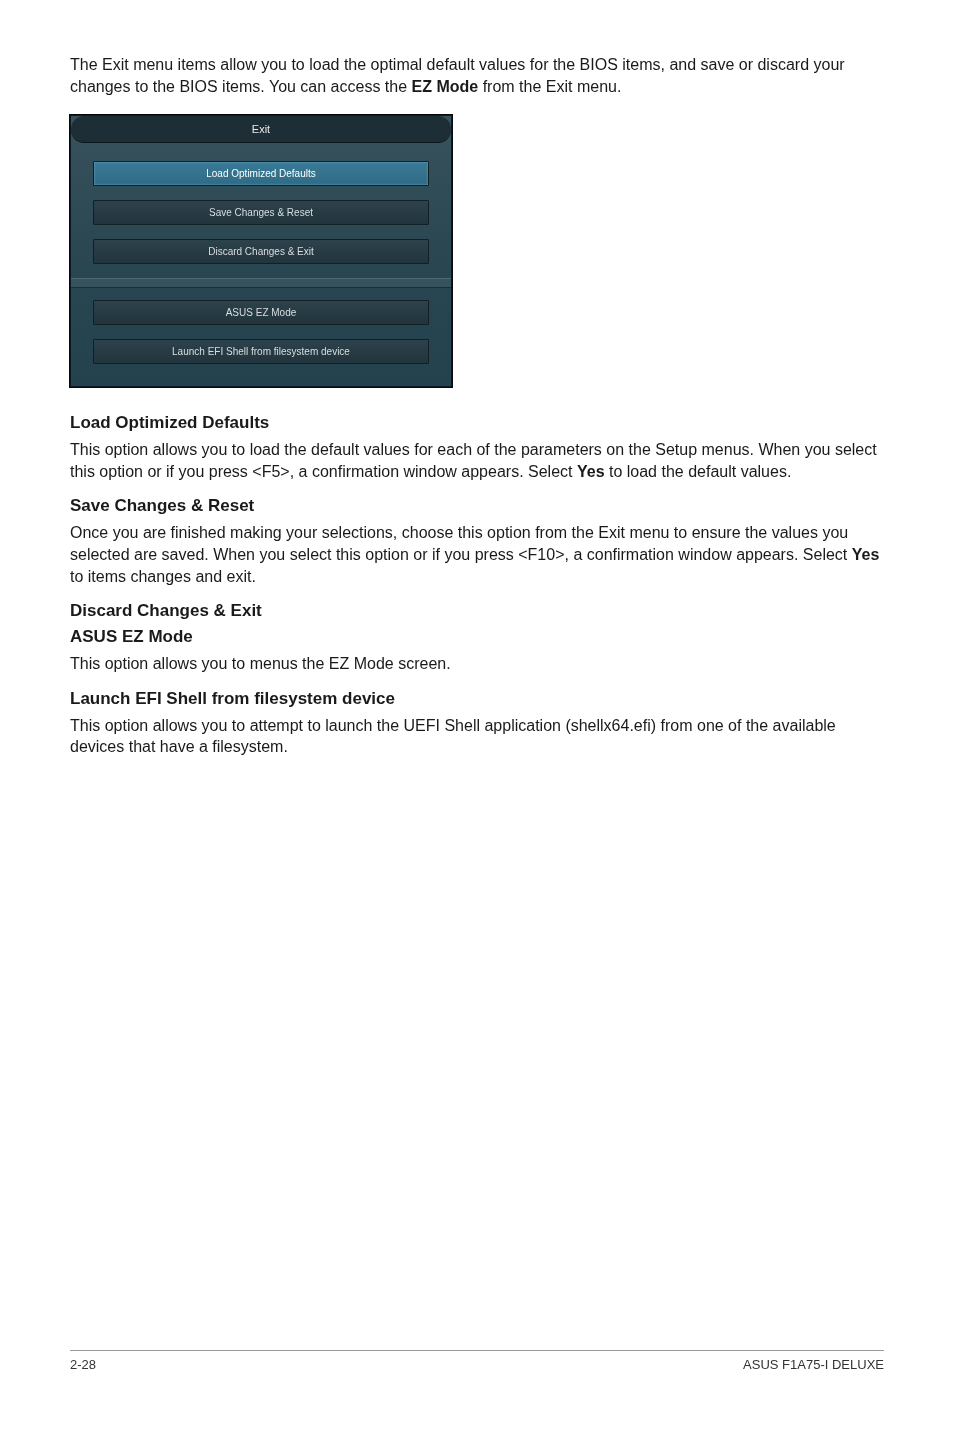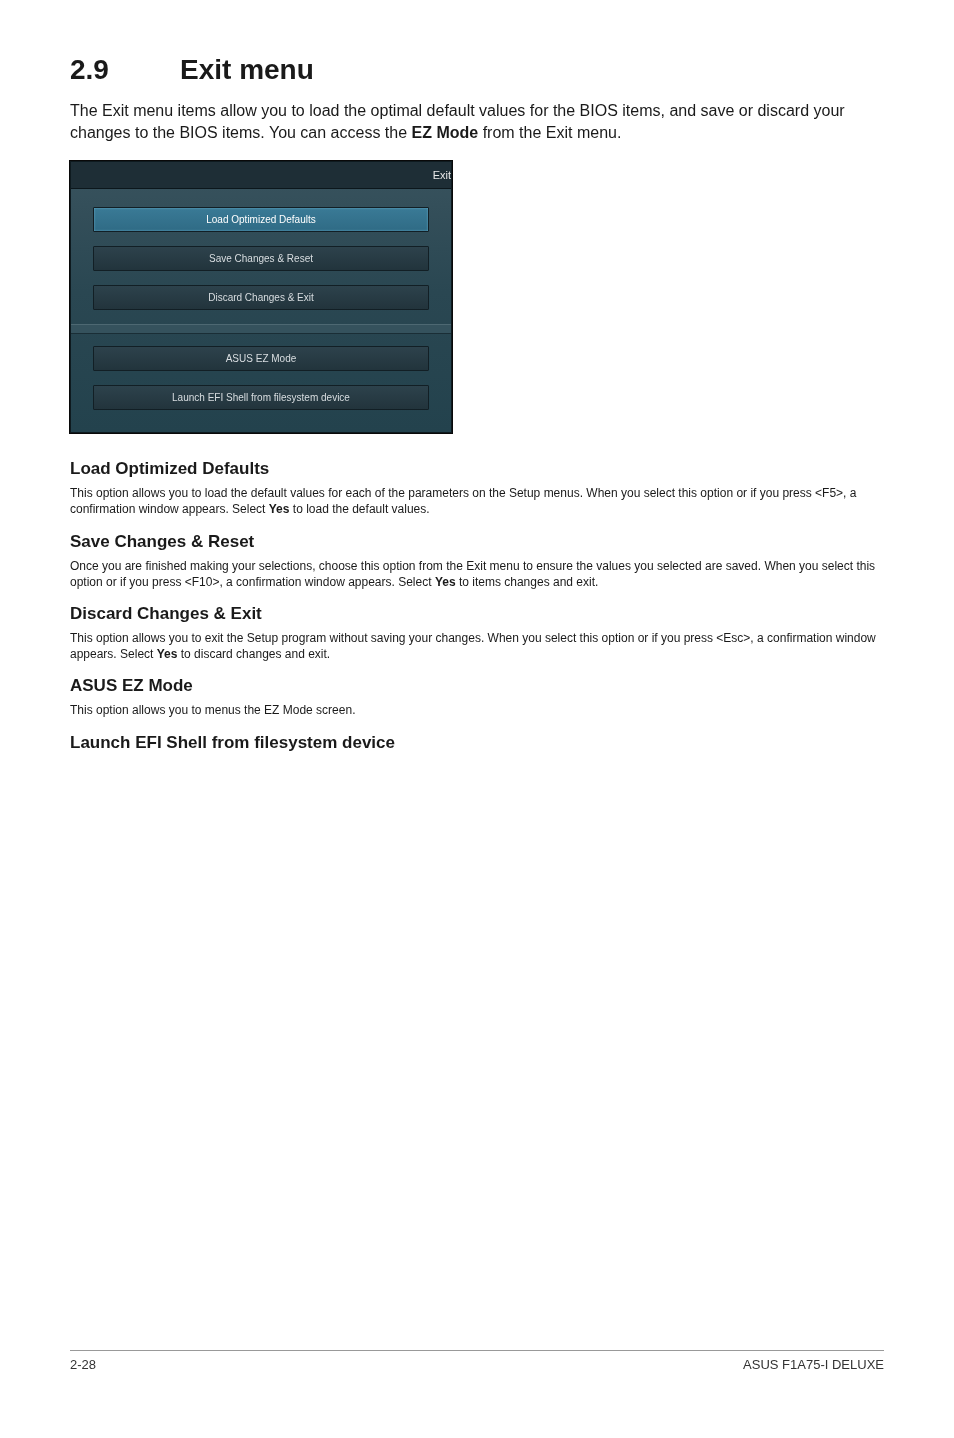--- a/index.html
+++ b/index.html
@@ -37,24 +37,25 @@
   .exit-dialog {
     width: 380px;
     background: linear-gradient(#39535e, #2a4752 48%, #23424d);
     border: 1px solid #0e1a1f;
     box-shadow: 0 0 0 1px #090909;
     margin-bottom: 26px;
   }
   .exit-title {
     color: #e8e8e8;
     font-size: 11px;
-    text-align: right;
+    text-align: center;
     padding: 7px 0 7px 0;
     background: #1e2e36;
     border-bottom: 1px solid #0c171c;
+    border-radius: 13px;
   }
   .exit-body {
     padding: 18px 22px 22px 22px;
   }
   .exit-btn {
     background: linear-gradient(#2d424c, #22343c);
     color: #d8dde0;
     font-size: 10px;
     text-align: center;
     padding: 6px 0;
@@ -74,21 +75,21 @@
     border-bottom: 1px solid #1a2e36;
     background: #35525d;
   }
 
   h2.subhead {
     font-size: 17px;
     font-weight: bold;
     margin: 0 0 6px 0;
   }
   p.bodytext {
-    font-size: 12px;
+    font-size: 16px;
     line-height: 1.35;
     margin: 0 0 14px 0;
   }
   p.bodytext b { font-weight: bold; }
 
   .footer {
     position: absolute;
     left: 70px;
     right: 70px;
     bottom: 28px;
@@ -98,23 +99,20 @@
     color: #333;
     display: flex;
     justify-content: space-between;
   }
 </style>
 </head>
 <body>
 
 <div class="page">
 
-  <h1 class="section-title">
-    <span class="num">2.9</span><span>Exit menu</span>
-  </h1>
 
   <p class="intro">
     <span>The Exit menu items allow you to load the optimal default values for the BIOS items, and save or discard your changes to the BIOS items. You can access the </span><b>EZ Mode</b><span> from the Exit menu.</span>
   </p>
 
   <div class="exit-dialog">
     <div class="exit-title">Exit</div>
     <div class="exit-body">
       <div class="exit-btn highlight">Load Optimized Defaults</div>
       <div class="exit-btn">Save Changes &amp; Reset</div>
@@ -129,27 +127,25 @@
   <p class="bodytext">
     <span>This option allows you to load the default values for each of the parameters on the Setup menus. When you select this option or if you press &lt;F5&gt;, a confirmation window appears. Select </span><b>Yes</b><span> to load the default values.</span>
   </p>
 
   <h2 class="subhead">Save Changes &amp; Reset</h2>
   <p class="bodytext">
     <span>Once you are finished making your selections, choose this option from the Exit menu to ensure the values you selected are saved. When you select this option or if you press &lt;F10&gt;, a confirmation window appears. Select </span><b>Yes</b><span> to items changes and exit.</span>
   </p>
 
   <h2 class="subhead">Discard Changes &amp; Exit</h2>
-  <p class="bodytext">
-    <span>This option allows you to exit the Setup program without saving your changes. When you select this option or if you press &lt;Esc&gt;, a confirmation window appears. Select </span><b>Yes</b><span> to discard changes and exit.</span>
-  </p>
 
   <h2 class="subhead">ASUS EZ Mode</h2>
   <p class="bodytext">This option allows you to menus the EZ Mode screen.</p>
 
   <h2 class="subhead">Launch EFI Shell from filesystem device</h2>
+  <p class="bodytext">This option allows you to attempt to launch the UEFI Shell application (shellx64.efi) from one of the available devices that have a filesystem.</p>
 
   <div class="footer">
     <span>2-28</span>
     <span>ASUS F1A75-I DELUXE</span>
   </div>
 
 </div>
 
 </body></html>

